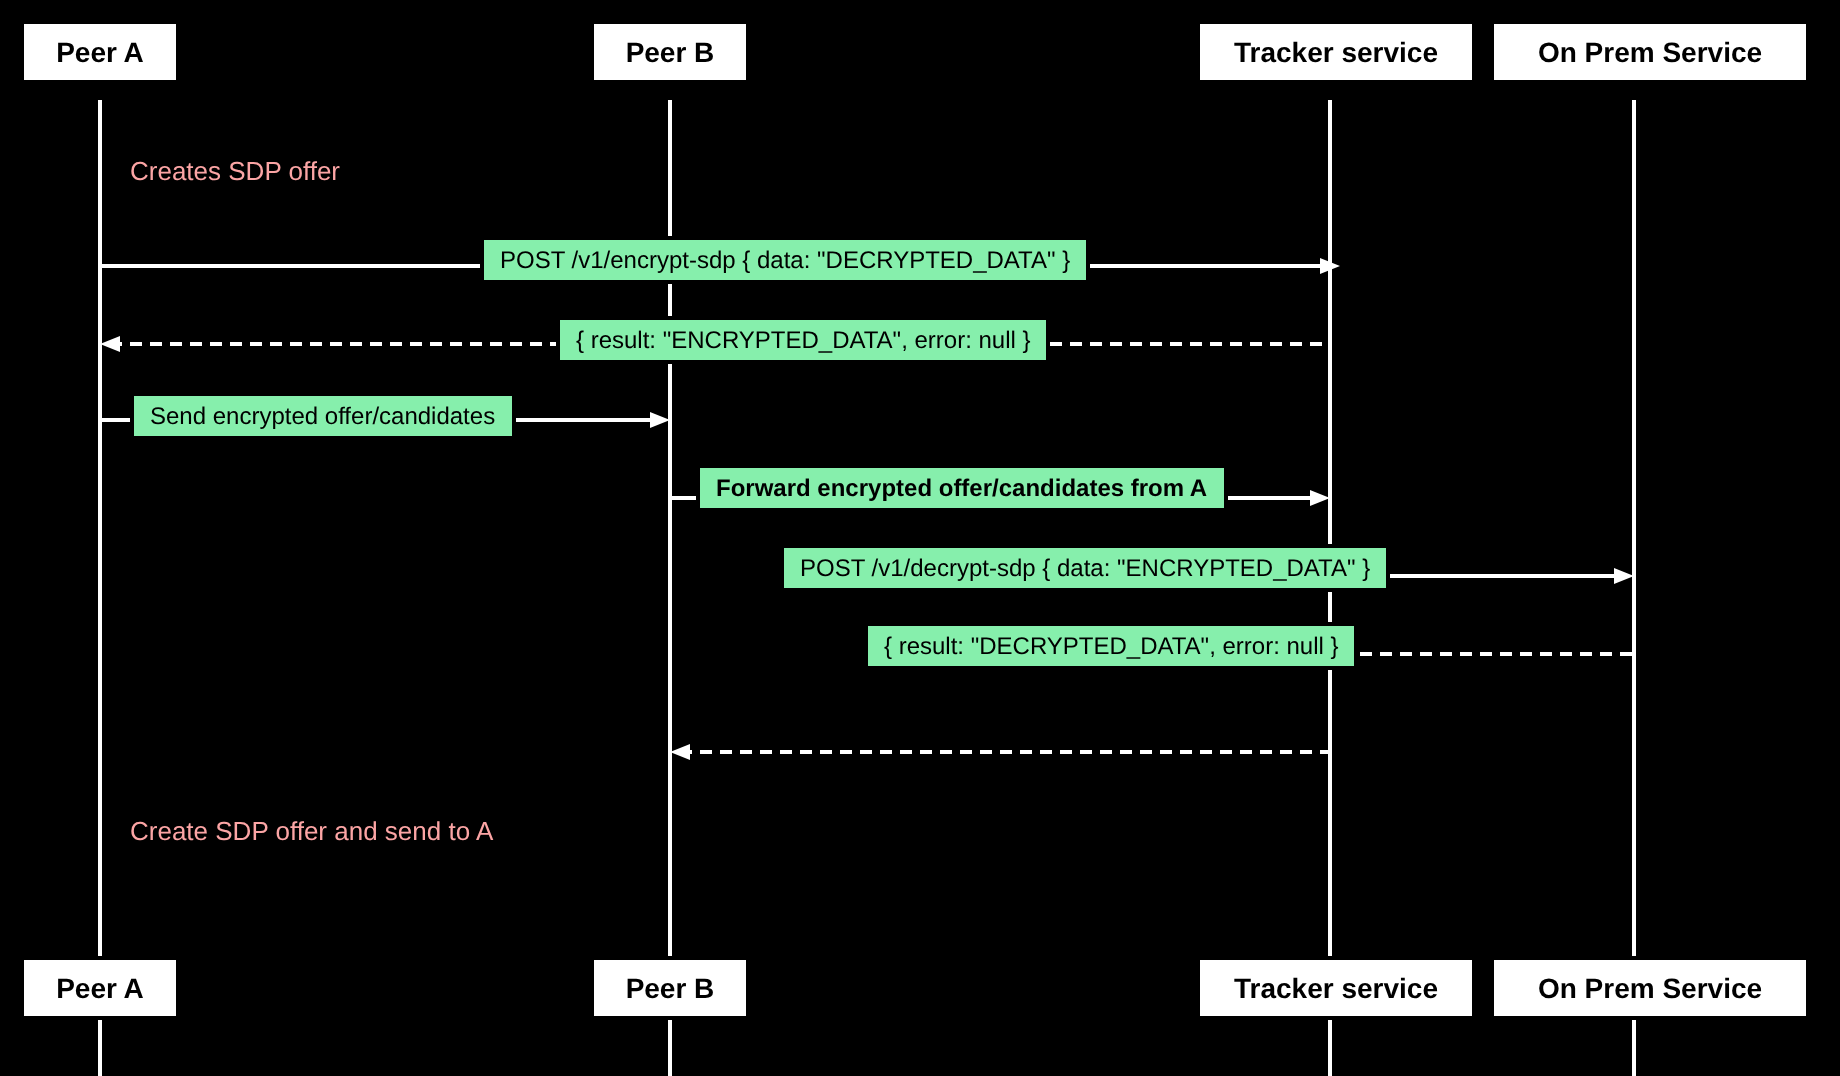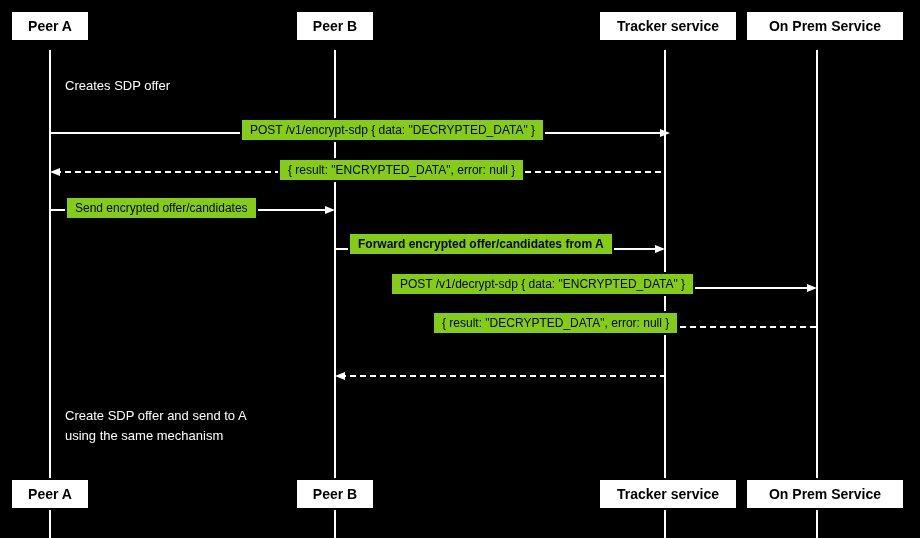--- a/index.html
+++ b/index.html
@@ -28,32 +28,32 @@
       padding: 6px 12px;
       font-size: 14px;
       font-weight: bold;
       white-space: nowrap;
       text-align: center;
     }
 
     
     .msg-box {
       position: absolute;
-      background: #84cc16;
+      background: #86efac;
       color: #000;
       border: 2px solid #000;
       padding: 3px 8px;
       font-size: 12px;
       white-space: nowrap;
     }
 
     
     .label-text {
       position: absolute;
-      color: #ffffff;
+      color: #fca5a5;
       font-size: 13px;
       white-space: nowrap;
     }
 
     
     .arrows-svg {
       position: absolute;
       top: 0;
       left: 0;
       width: 920px;
@@ -121,15 +121,14 @@
 
   <div class="msg-box" style="left:348px; top:232px;font-weight:bold;">Forward encrypted offer/candidates from A</div>
 
   <div class="msg-box" style="left:390px; top:272px;">POST /v1/decrypt-sdp { data: "ENCRYPTED_DATA" }</div>
 
   <div class="msg-box" style="left:432px; top:311px;">{ result: "DECRYPTED_DATA", error: null }</div>
 
 
   <div class="label-text" style="left:65px; top:408px;">Create SDP offer and send to A</div>
 
-  <div class="label-text" style="left:65px; top:428px;">using the same mechanism</div>
 
 </div>
 
 </body></html>

